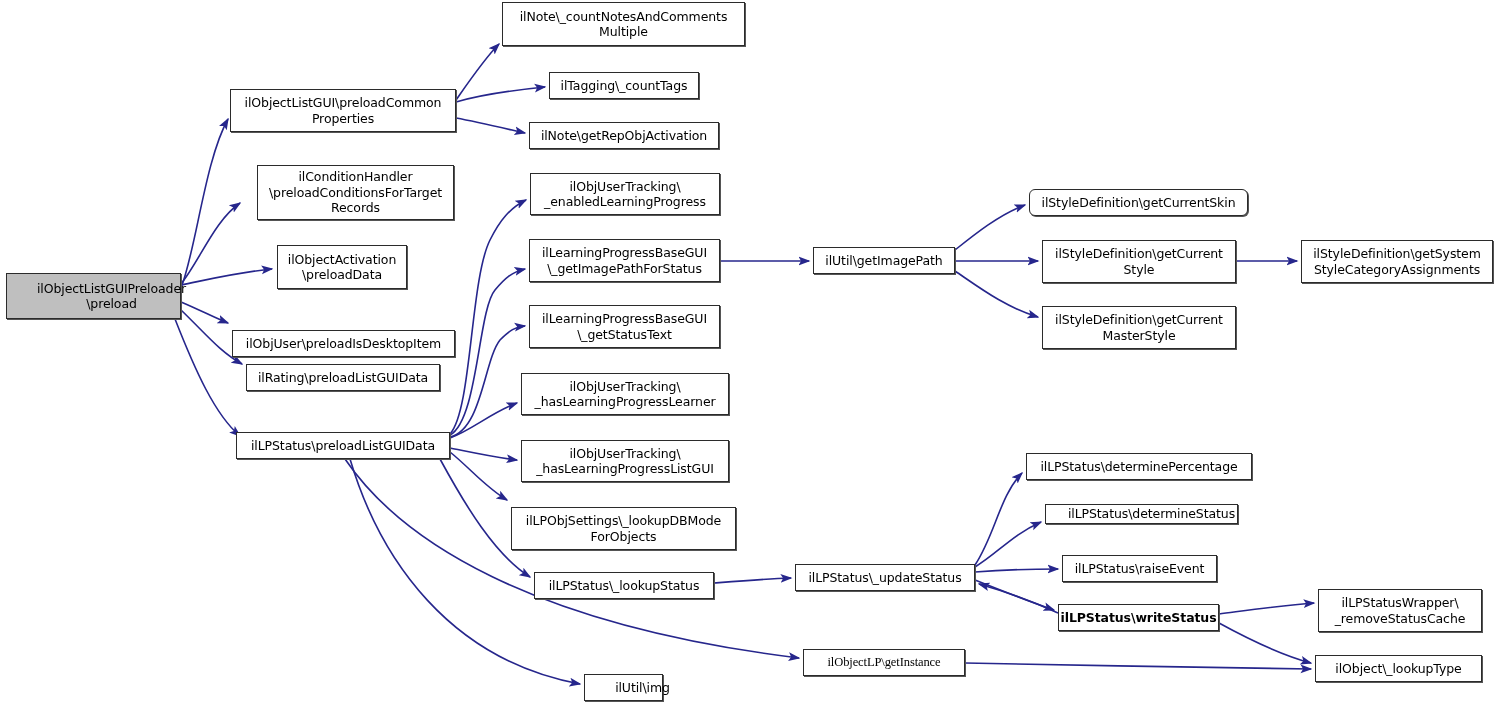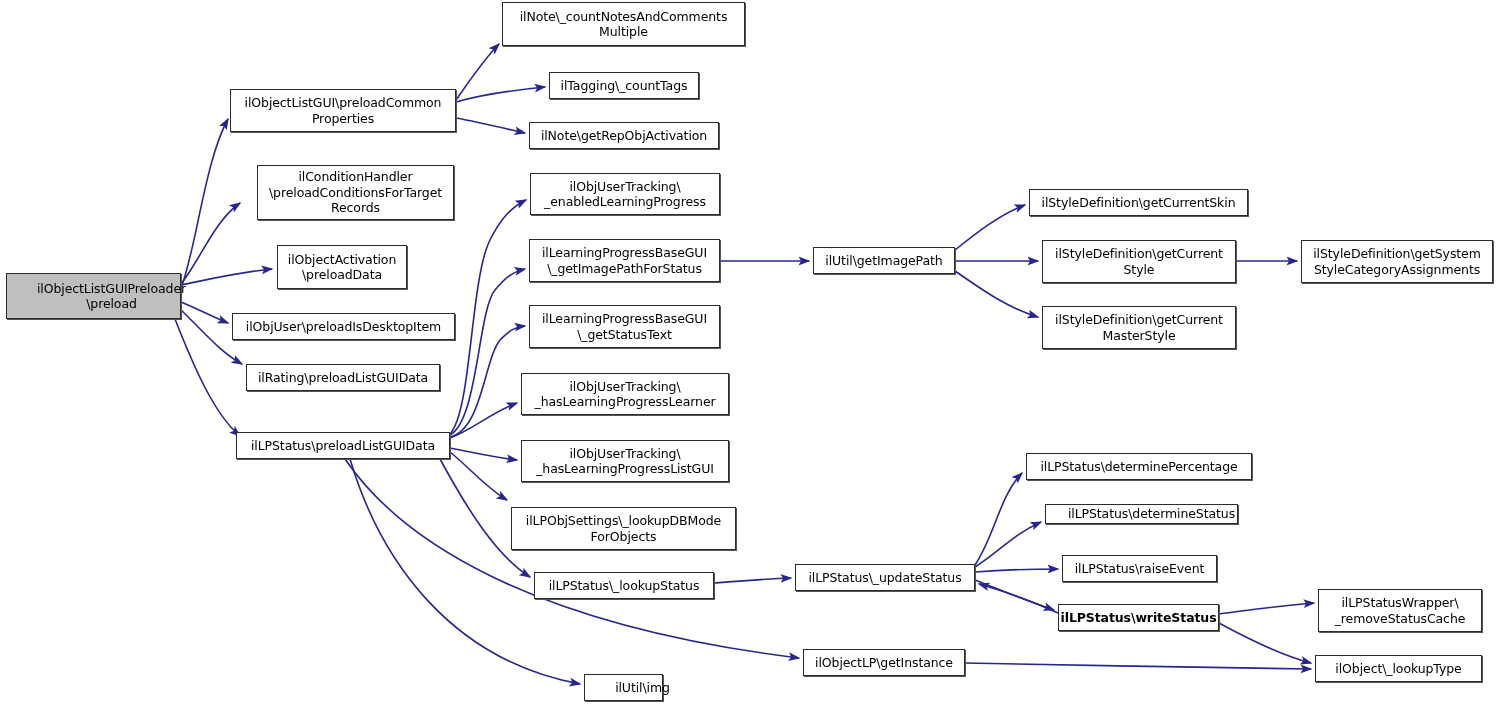--- a/index.html
+++ b/index.html
@@ -98,21 +98,21 @@
   <div id="node-layer">
       <div class="node highlight" style="left: 6px; top: 273px; width: 175px; height: 46px; padding-left: 36px;"><span class="node-label">ilObjectListGUIPreloader
 \preload</span></div>
       <div class="node" style="left: 230px; top: 89px; width: 226px; height: 43px;"><span class="node-label">ilObjectListGUI\preloadCommon
 Properties</span></div>
       <div class="node" style="left: 257px; top: 165px; width: 197px; height: 55px;"><span class="node-label">ilConditionHandler
 \preloadConditionsForTarget
 Records</span></div>
       <div class="node" style="left: 277px; top: 245px; width: 130px; height: 44px;"><span class="node-label">ilObjectActivation
 \preloadData</span></div>
-      <div class="node" style="left: 232px; top: 313px; width: 223px; height: 27px;"><span class="node-label">ilObjUser\preloadIsDesktopItem</span></div>
+      <div class="node" style="left: 232px; top: 330px; width: 223px; height: 27px;"><span class="node-label">ilObjUser\preloadIsDesktopItem</span></div>
       <div class="node" style="left: 246px; top: 364px; width: 194px; height: 27px;"><span class="node-label">ilRating\preloadListGUIData</span></div>
       <div class="node" style="left: 236px; top: 432px; width: 214px; height: 27px;"><span class="node-label">ilLPStatus\preloadListGUIData</span></div>
       <div class="node" style="left: 502px; top: 2px; width: 243px; height: 44px;"><span class="node-label">ilNote\_countNotesAndComments
 Multiple</span></div>
       <div class="node" style="left: 549px; top: 72px; width: 150px; height: 27px;"><span class="node-label">ilTagging\_countTags</span></div>
       <div class="node" style="left: 529px; top: 122px; width: 190px; height: 27px;"><span class="node-label">ilNote\getRepObjActivation</span></div>
       <div class="node" style="left: 530px; top: 173px; width: 190px; height: 42px;"><span class="node-label">ilObjUserTracking\
 _enabledLearningProgress</span></div>
       <div class="node" style="left: 529px; top: 239px; width: 191px; height: 43px;"><span class="node-label">ilLearningProgressBaseGUI
 \_getImagePathForStatus</span></div>
@@ -121,22 +121,22 @@
       <div class="node" style="left: 521px; top: 373px; width: 208px; height: 42px;"><span class="node-label">ilObjUserTracking\
 _hasLearningProgressLearner</span></div>
       <div class="node" style="left: 521px; top: 440px; width: 208px; height: 42px;"><span class="node-label">ilObjUserTracking\
 _hasLearningProgressListGUI</span></div>
       <div class="node" style="left: 511px; top: 507px; width: 225px; height: 43px;"><span class="node-label">ilLPObjSettings\_lookupDBMode
 ForObjects</span></div>
       <div class="node" style="left: 534px; top: 572px; width: 180px; height: 27px;"><span class="node-label">ilLPStatus\_lookupStatus</span></div>
       <div class="node" style="left: 584px; top: 674px; width: 79px; height: 27px; padding-left: 38px;"><span class="node-label">ilUtil\img</span></div>
       <div class="node" style="left: 813px; top: 247px; width: 142px; height: 27px;"><span class="node-label">ilUtil\getImagePath</span></div>
       <div class="node" style="left: 795px; top: 564px; width: 180px; height: 27px;"><span class="node-label">ilLPStatus\_updateStatus</span></div>
-      <div class="node" style="left: 803px; top: 649px; width: 162px; height: 27px;"><span class="node-label">ilObjectLP\getInstance</span></div>
-      <div class="node" style="left: 1029px; top: 189px; width: 219px; height: 27px;"><span class="node-label">ilStyleDefinition\getCurrentSkin</span></div>
+      <div class="node" style="left: 803px; top: 649px; width: 162px; height: 27px; font-family: Liberation Serif, serif;"><span class="node-label">ilObjectLP\getInstance</span></div>
+      <div class="node" style="left: 1029px; top: 189px; width: 219px; height: 27px; border-radius: 6px;"><span class="node-label">ilStyleDefinition\getCurrentSkin</span></div>
       <div class="node" style="left: 1042px; top: 240px; width: 194px; height: 43px;"><span class="node-label">ilStyleDefinition\getCurrent
 Style</span></div>
       <div class="node" style="left: 1042px; top: 306px; width: 194px; height: 43px;"><span class="node-label">ilStyleDefinition\getCurrent
 MasterStyle</span></div>
       <div class="node" style="left: 1301px; top: 240px; width: 192px; height: 43px;"><span class="node-label">ilStyleDefinition\getSystem
 StyleCategoryAssignments</span></div>
       <div class="node" style="left: 1026px; top: 453px; width: 226px; height: 27px;"><span class="node-label">ilLPStatus\determinePercentage</span></div>
       <div class="node" style="left: 1045px; top: 504px; width: 193px; height: 20px; padding-left: 20px;"><span class="node-label">ilLPStatus\determineStatus</span></div>
       <div class="node" style="left: 1062px; top: 555px; width: 155px; height: 27px;"><span class="node-label">ilLPStatus\raiseEvent</span></div>
       <div class="node" style="left: 1058px; top: 604px; width: 161px; height: 27px; font-weight: bold;"><span class="node-label">ilLPStatus\writeStatus</span></div>

